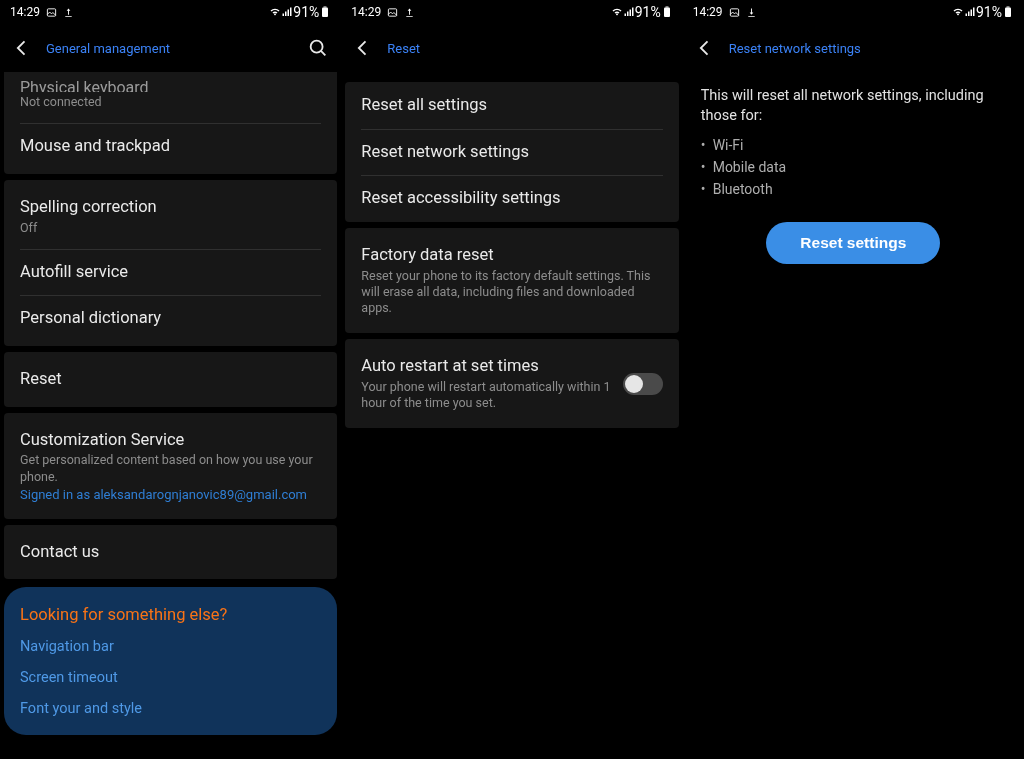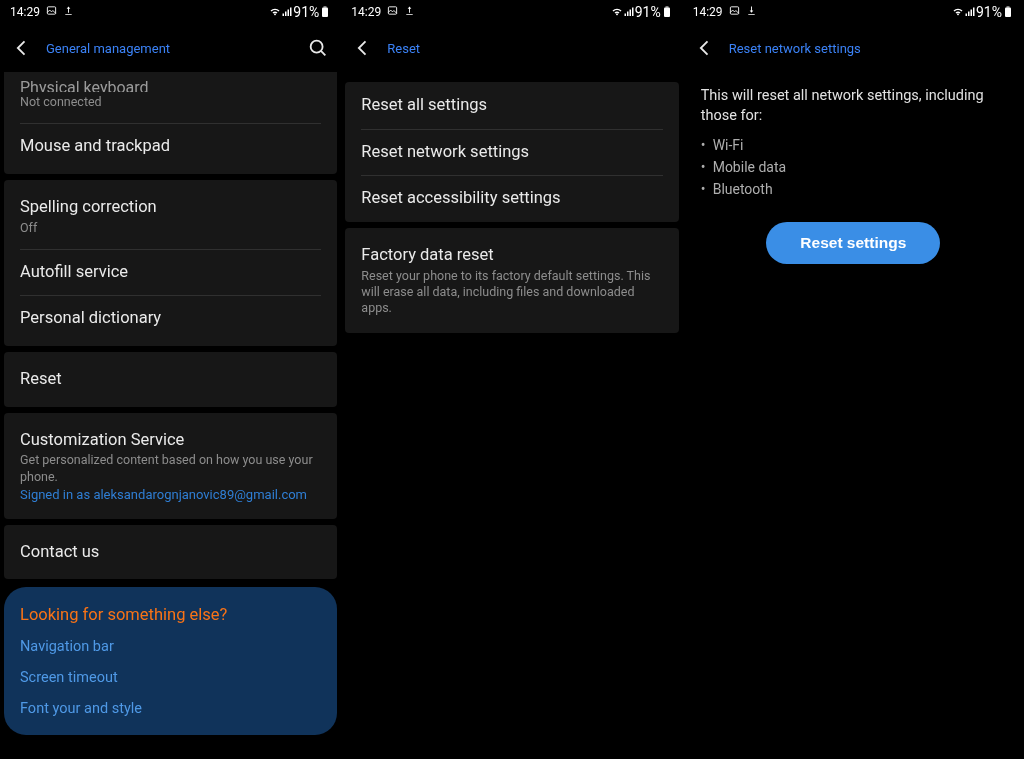--- a/index.html
+++ b/index.html
@@ -3,21 +3,21 @@
 <meta charset="utf-8">
 <style>
   * { margin: 0; padding: 0; box-sizing: border-box; }
   html, body { width: 1024px; height: 759px; background: #000; font-family: -apple-system, Roboto, "Segoe UI", sans-serif; color: #ececec; overflow: hidden; }
   .screens { display: flex; width: 1024px; height: 759px; }
   .screen { width: 341.33px; height: 759px; background: #000; position: relative; overflow: hidden; }
   .screen:nth-child(2){ width:341.34px; }
 
   
   .statusbar { height: 24px; display: flex; align-items: center; justify-content: space-between; padding: 0 10px; font-size: 12px; color: #fff; }
-  .sb-left { display: flex; gap: 6px; }
+  .sb-left { display: flex; align-items: center; gap: 6px; }
   .sb-right { display: flex; align-items: center; font-size: 14px; }
   .sb-right svg { display:block; }
   .sb-ico { width:12px; height:12px; }
 
   
   .header { height: 48px; display: flex; align-items: center; padding: 0 12px; gap: 14px; }
   .back-ico { width: 20px; height: 20px; flex: 0 0 auto; }
   .header-title { font-size: 13px; font-weight: 400; color: #3b82f6; flex: 1; }
   .search-ico { width: 22px; height: 22px; }
 
@@ -203,20 +203,31 @@
         </div>
       </div>
 
       <div class="card">
         <div class="row">
           <div class="row-title">Factory data reset</div>
           <div class="row-sub">Reset your phone to its factory default settings. This will erase all data, including files and downloaded apps.</div>
         </div>
       </div>
 
+      <div class="card">
+        <div class="toggle-row">
+          <div class="txt">
+            <div class="row-title">Auto restart at set times</div>
+            <div class="row-sub">Your phone will restart automatically within 1 hour of the time you set.</div>
+          </div>
+          <div class="toggle">
+            <div class="toggle-knob"></div>
+          </div>
+        </div>
+      </div>
     </div>
   </div>
 
   <div class="screen">
     <div class="statusbar">
       <div class="sb-left">
         <span>14:29</span>
         <svg class="glyph-img" viewBox="0 0 24 24" fill="#fff">
             <rect x="3" y="4" width="18" height="16" rx="2" fill="none" stroke="#fff" stroke-width="2"></rect>
             <path d="M3 16l5-5 4 4 3-3 6 6" stroke="#fff" stroke-width="2" fill="none"></path>

